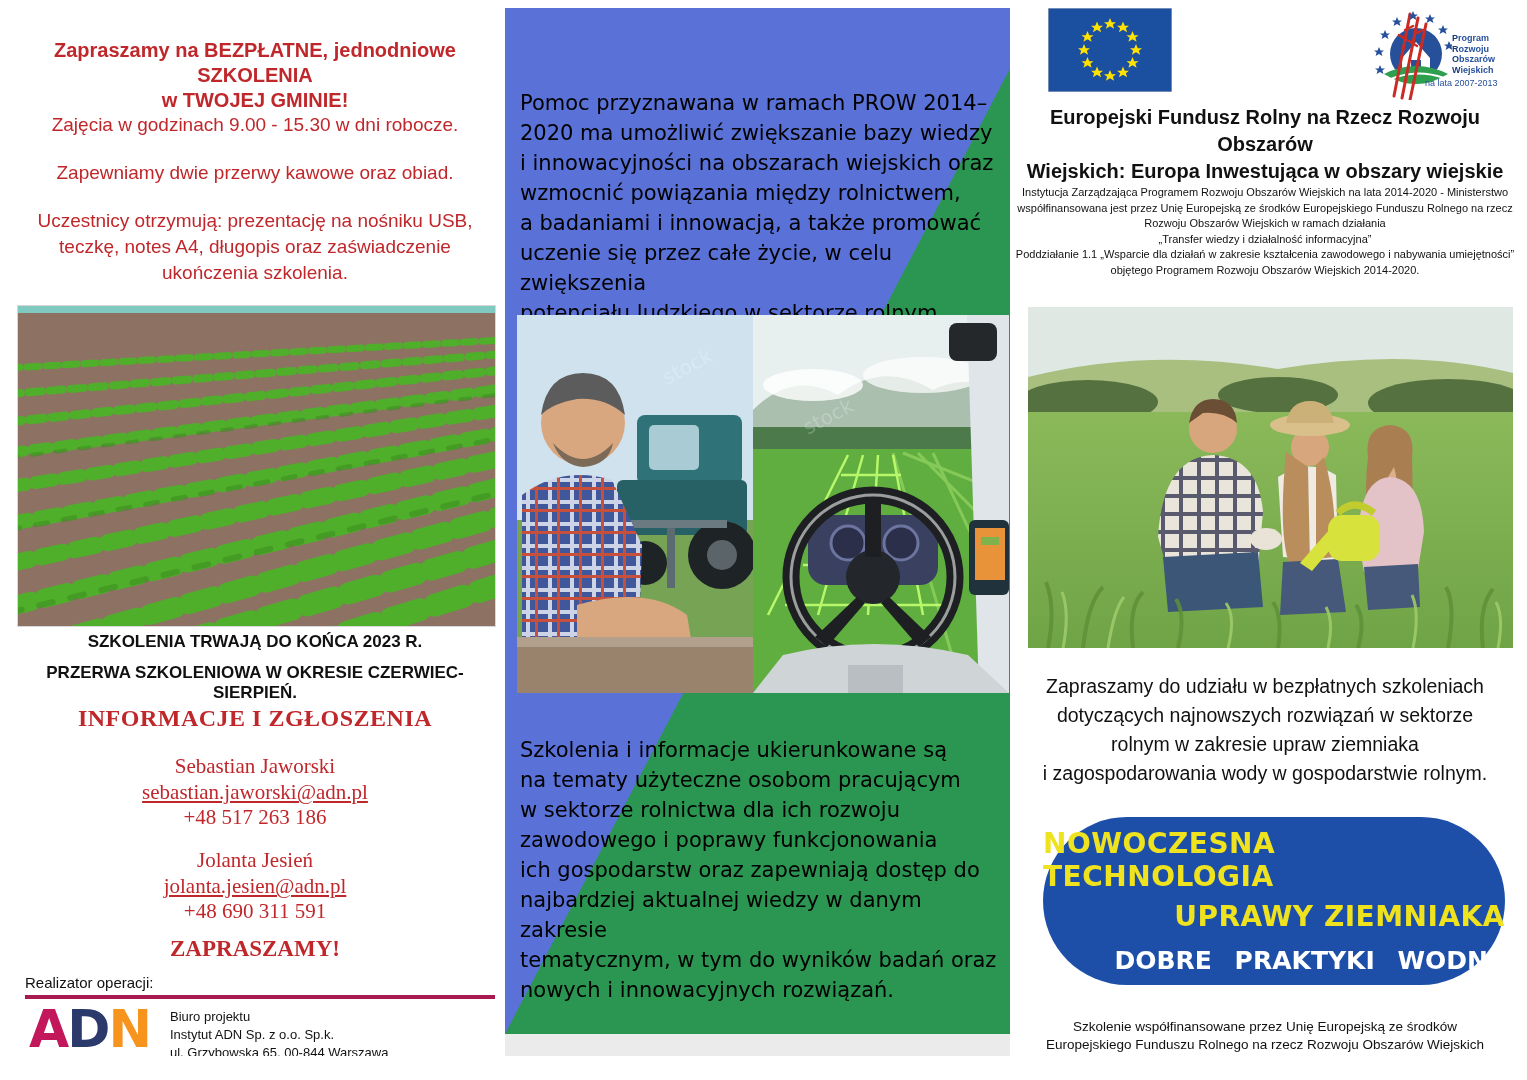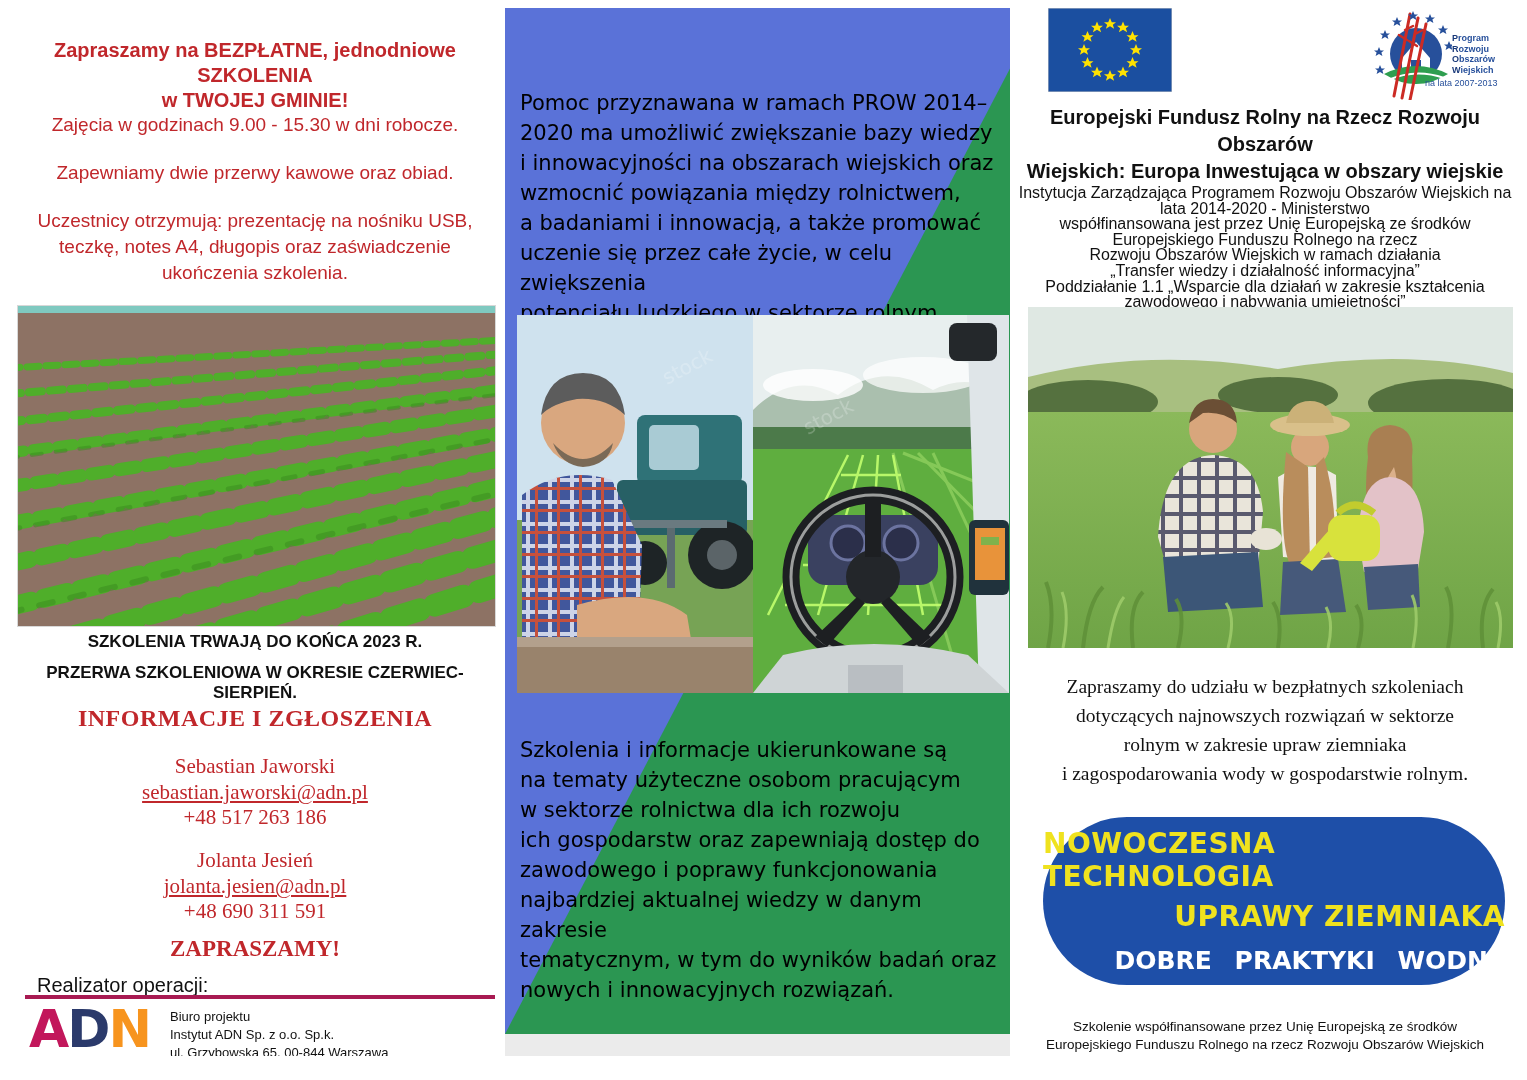--- a/index.html
+++ b/index.html
@@ -11,21 +11,21 @@
   
   .red{color:#C0272B;}
   .l-head{left:10px;top:38px;width:490px;font-size:20px;font-weight:bold;line-height:25px;}
   .l-body{left:10px;top:0;width:490px;font-size:19px;line-height:26px;}
   .l-black{left:10px;width:490px;font-size:17px;font-weight:bold;color:#111;}
   .serif{font-family:"Liberation Serif",serif;}
   .l-contact-h{left:10px;top:705px;width:490px;font-size:24px;font-weight:bold;letter-spacing:.5px;}
   .l-name{left:10px;width:490px;font-size:21px;line-height:26px;}
   .u{text-decoration:underline;}
   .l-closing{left:10px;top:936px;width:490px;font-size:23px;font-weight:bold;}
-  .realizator{left:25px;top:974px;font-size:20px;color:#111;margin-left:12px;}
+  .realizator{left:25px;top:974px;font-size:15px;color:#111;}
   .divider{left:25px;top:995px;width:470px;height:4px;background:#A81A52;}
   .adn-letters{left:25px;top:1003px;width:125px;text-align:right;font-family:"DejaVu Sans",sans-serif;
                font-size:52px;font-weight:800;line-height:52px;letter-spacing:-2px;}
   .adn-a{color:#C2175B;} .adn-d{color:#2B3A6B;} .adn-n{color:#F7941E;}
   .adn-sub{left:25px;top:1058px;width:125px;text-align:center;font-size:10px;letter-spacing:7px;color:#5a5a66;}
   .office{left:170px;top:1008px;font-size:13px;line-height:18px;color:#111;}
   .office a{color:#0B5AC2;}
   .photo-frame{border:1px solid #d8d8d8;}
 
   
@@ -33,22 +33,22 @@
   .mid-green{left:0;top:0;width:100%;height:100%;background:#2B9652;
              clip-path:polygon(100% 5.9%,100% 100%,0% 100%);}
   .mid-text{font-family:"DejaVu Sans",sans-serif;color:#000000;font-size:21px;line-height:30px;}
   .mid-p1{left:15px;top:80px;width:480px;}
   .mid-p2{left:15px;top:727px;width:480px;}
   .mid-photos{left:12px;top:307px;width:492px;height:378px;display:flex;}
   .gray-strip{left:505px;top:1034px;width:505px;height:26px;background:#EBEBEB;}
 
   
   .efr-head{left:1015px;top:104px;width:500px;font-size:20px;font-weight:bold;line-height:27px;color:#111;}
-  .legal{left:1013px;top:185px;width:504px;font-size:16px;line-height:15.6px;color:#111;}
-  .invite{left:1015px;top:672px;width:500px;font-size:19.5px;line-height:29px;color:#111;font-family:Liberation Serif, serif;}
+  .legal{left:1013px;top:185px;width:504px;font-size:11px;line-height:15.6px;color:#111;}
+  .invite{left:1015px;top:672px;width:500px;font-size:19.5px;line-height:29px;color:#111;}
   .pill{left:1043px;top:817px;width:462px;height:168px;background:#1E4FA8;border-radius:84px;
         display:flex;flex-direction:column;justify-content:center;align-items:flex-end;gap:7px;}
   .pill-yellow{color:#EFE21E;font-size:28px;font-weight:bold;font-family:"DejaVu Sans",sans-serif;letter-spacing:.5px;}
   .pill-white{color:#ffffff;font-size:25px;font-weight:bold;font-family:"DejaVu Sans",sans-serif;
               word-spacing:14px;margin-top:6px;}
   .r-footer{left:1015px;top:1018px;width:500px;font-size:13.5px;line-height:18px;color:#111;}
 
   .prow-text{left:1452px;top:33px;width:70px;font-size:9px;line-height:10.5px;font-weight:bold;color:#27509B;}
   .prow-text div::first-letter{font-weight:900;color:#1a3a7a;}
   .prow-years{left:1425px;top:78px;width:100px;font-size:9px;font-weight:normal;color:#27509B;}
@@ -220,22 +220,22 @@
         <path d="M30,340 Q120,318 215,340 L256,378 L0,378 Z" fill="#cfd4d6"></path>
         <rect x="95" y="350" width="55" height="28" fill="#b9bec2"></rect>
         <text x="55" y="120" font-size="20" fill="#ffffff" opacity="0.22" transform="rotate(-28 55 120)">stock</text>
       </svg>
     </div>
 
     <div class="abs mid-text mid-p2">
       <div>Szkolenia i informacje ukierunkowane są</div>
       <div>na tematy użyteczne osobom pracującym</div>
       <div>w sektorze rolnictwa dla ich rozwoju</div>
+      <div>zawodowego i poprawy funkcjonowania</div>
       <div>ich gospodarstw oraz zapewniają dostęp do</div>
-      <div>zawodowego i poprawy funkcjonowania</div>
       <div>najbardziej aktualnej wiedzy w danym zakresie</div>
       <div>tematycznym, w tym do wyników badań oraz</div>
       <div>nowych i innowacyjnych rozwiązań.</div>
     </div>
   </div>
   <div class="abs gray-strip"></div>
 
   <svg class="abs" style="left:1048px;top:8px" width="124" height="84" viewBox="0 0 124 84">
     <defs>
       <polygon id="star" points="0,-6 1.76,-1.85 6,-1.85 2.85,0.7 4.1,4.85 0,2.3 -4.1,4.85 -2.85,0.7 -6,-1.85 -1.76,-1.85" fill="#FFE200"></polygon>

